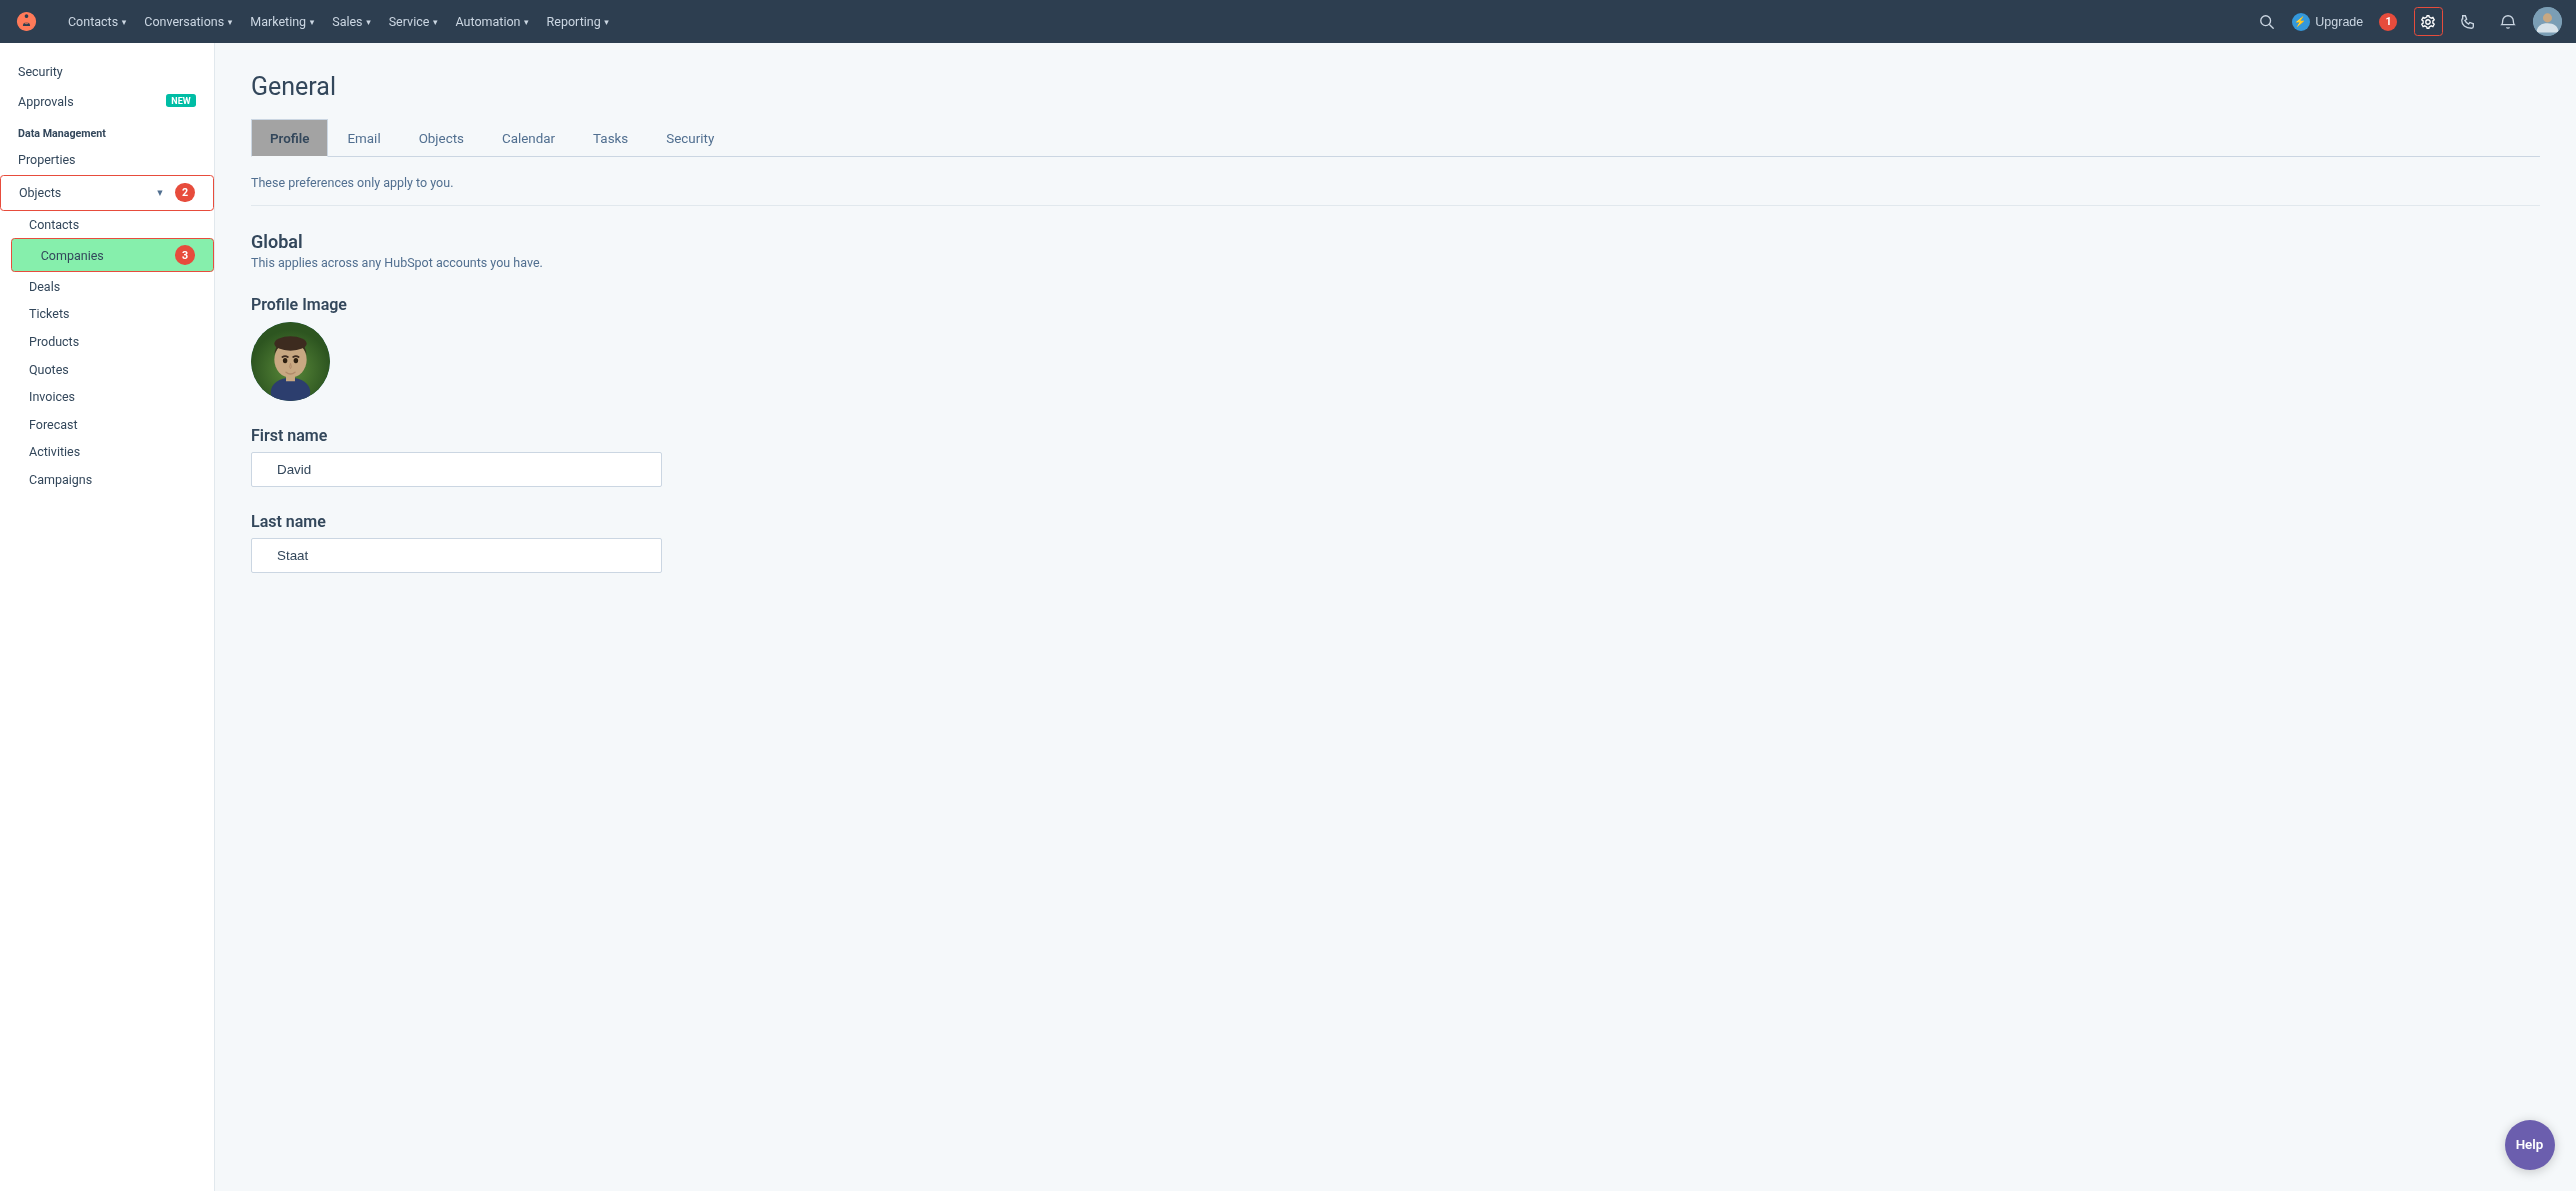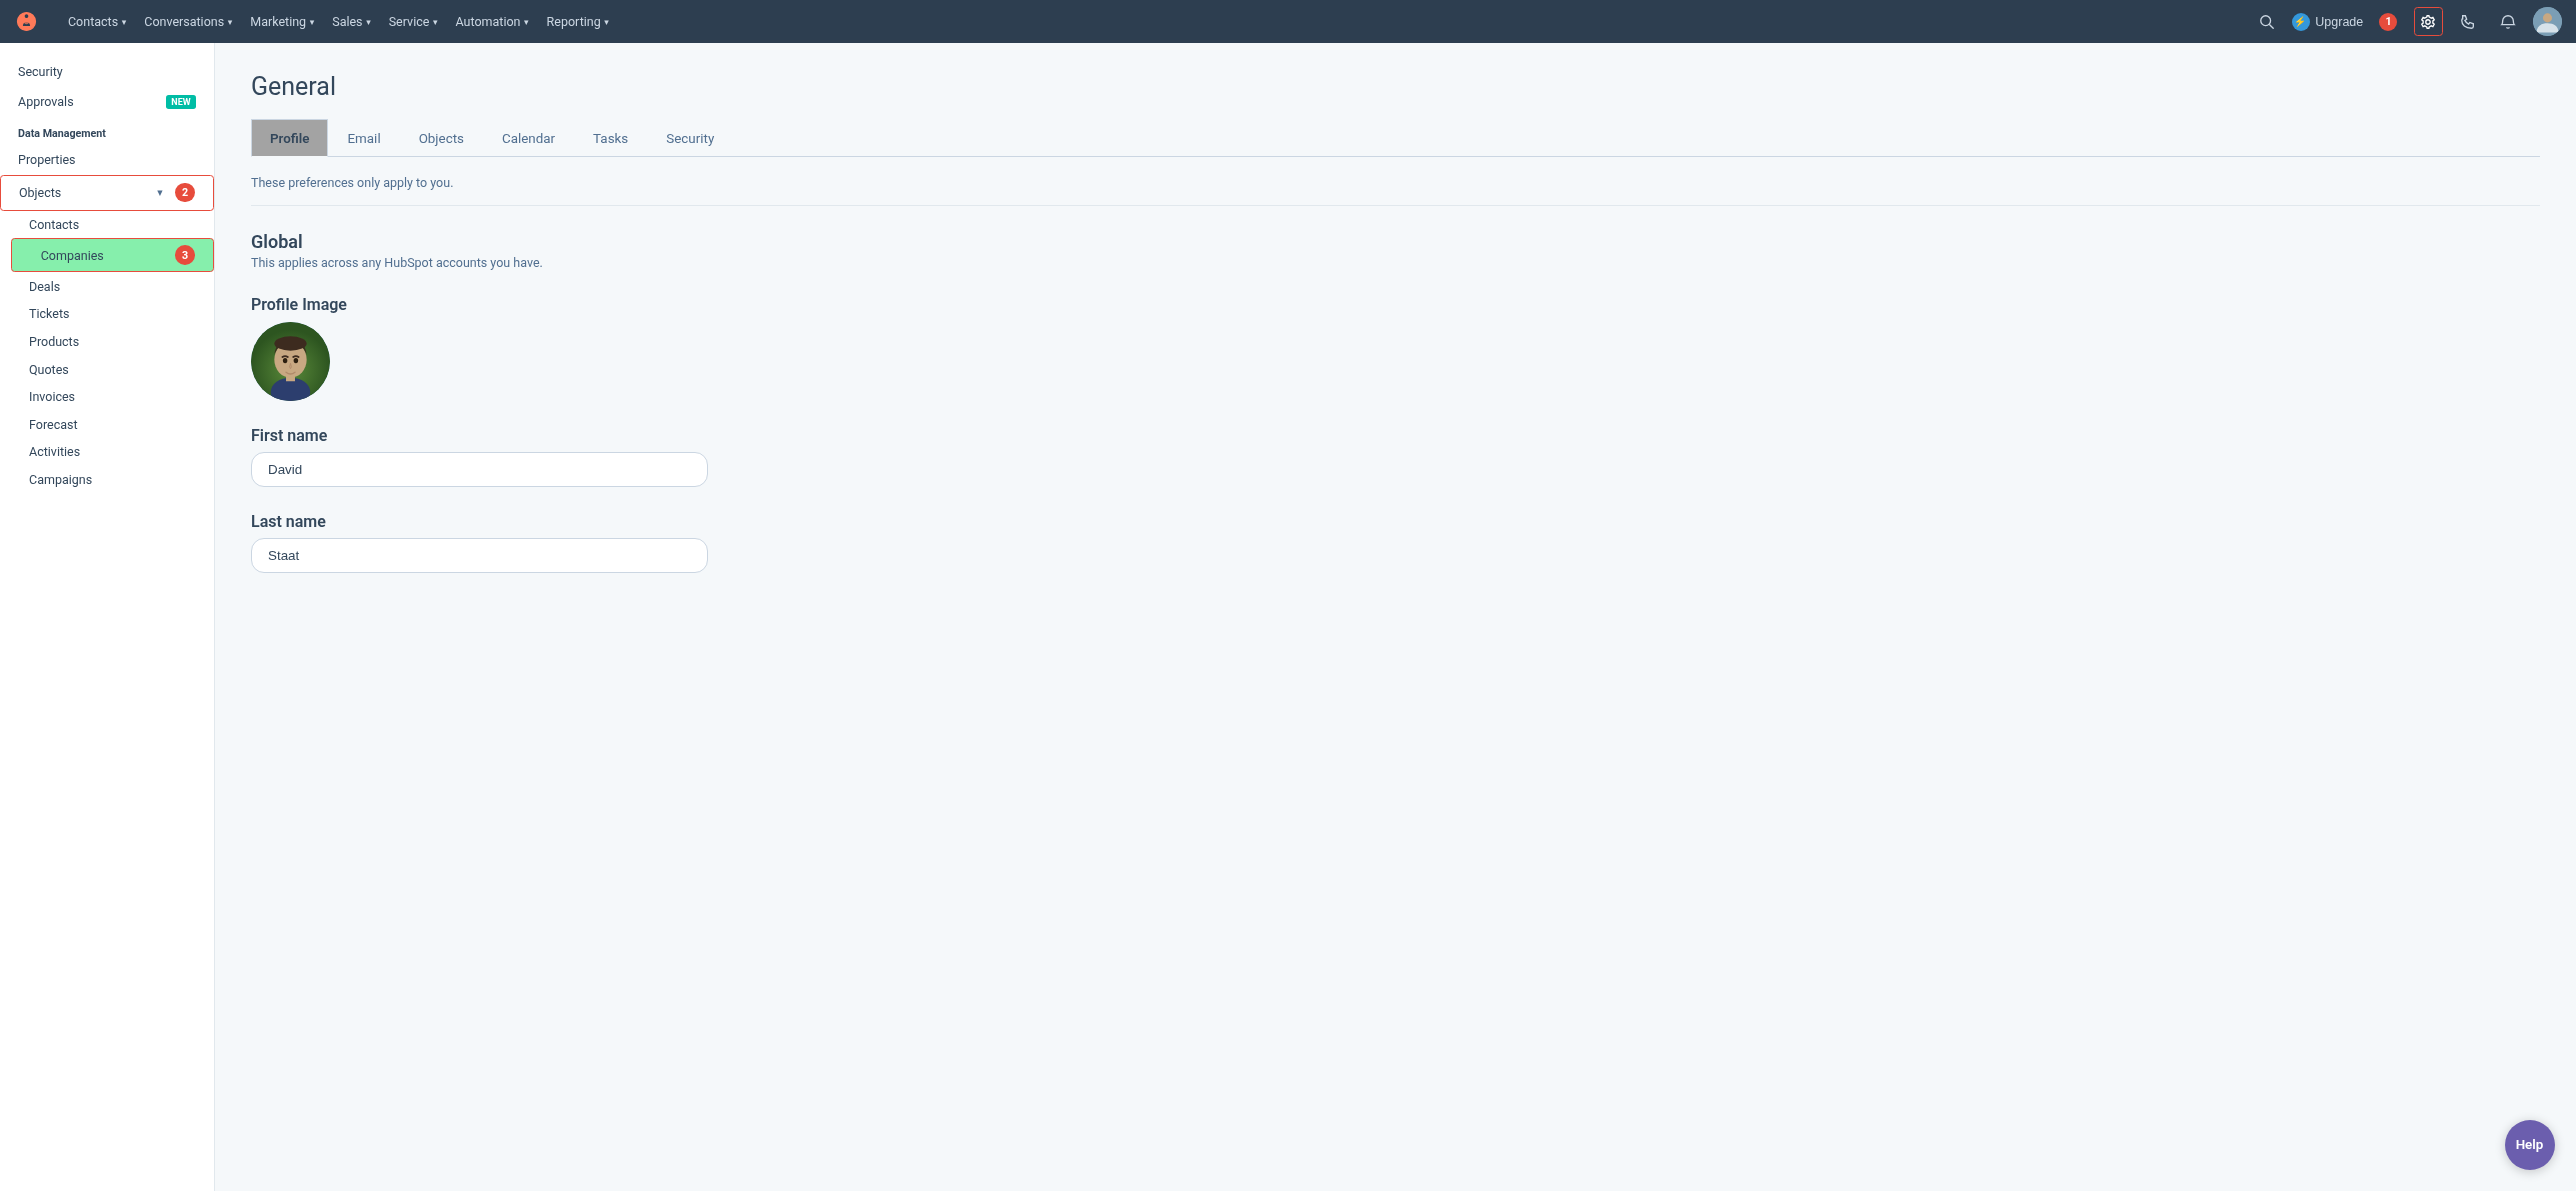--- a/index.html
+++ b/index.html
@@ -245,24 +245,24 @@
     }
     .form-label {
       font-size: 16px;
       font-weight: 600;
       color: #33475b;
       margin-bottom: 7.2px;
       display: block;
       margin-top: 8px;
     }
     .form-input {
-      width: 457px;
-      padding: 9px 16px;
+      width: 411px;
+      padding: 9px 25px;
       border: 0.9px solid #cbd6e2;
-      border-radius: 13px;
+      border-radius: 2px;
       font-size: 13.4px;
       color: #33475b;
       background: #fff;
       outline: none;
     }
 
     
     .profile-image-container {
       width: 79px;
       height: 79px;
@@ -356,21 +356,21 @@
     </div>
   </div>
 </nav>
 
 <div class="page-layout">
 
   <aside class="sidebar">
     <div class="sidebar-item">
       <span>Security</span>
     </div>
-    <div class="sidebar-item" style="display:flex;align-items:flex-end;gap:20px;">
+    <div class="sidebar-item" style="display:flex;align-items:flex-start;gap:20px;">
       <span>Approvals</span>
       <span class="new-badge">NEW</span>
     </div>
 
     <div class="sidebar-section-header">Data Management</div>
 
     <div class="sidebar-item">
       <span>Properties</span>
     </div>
 

